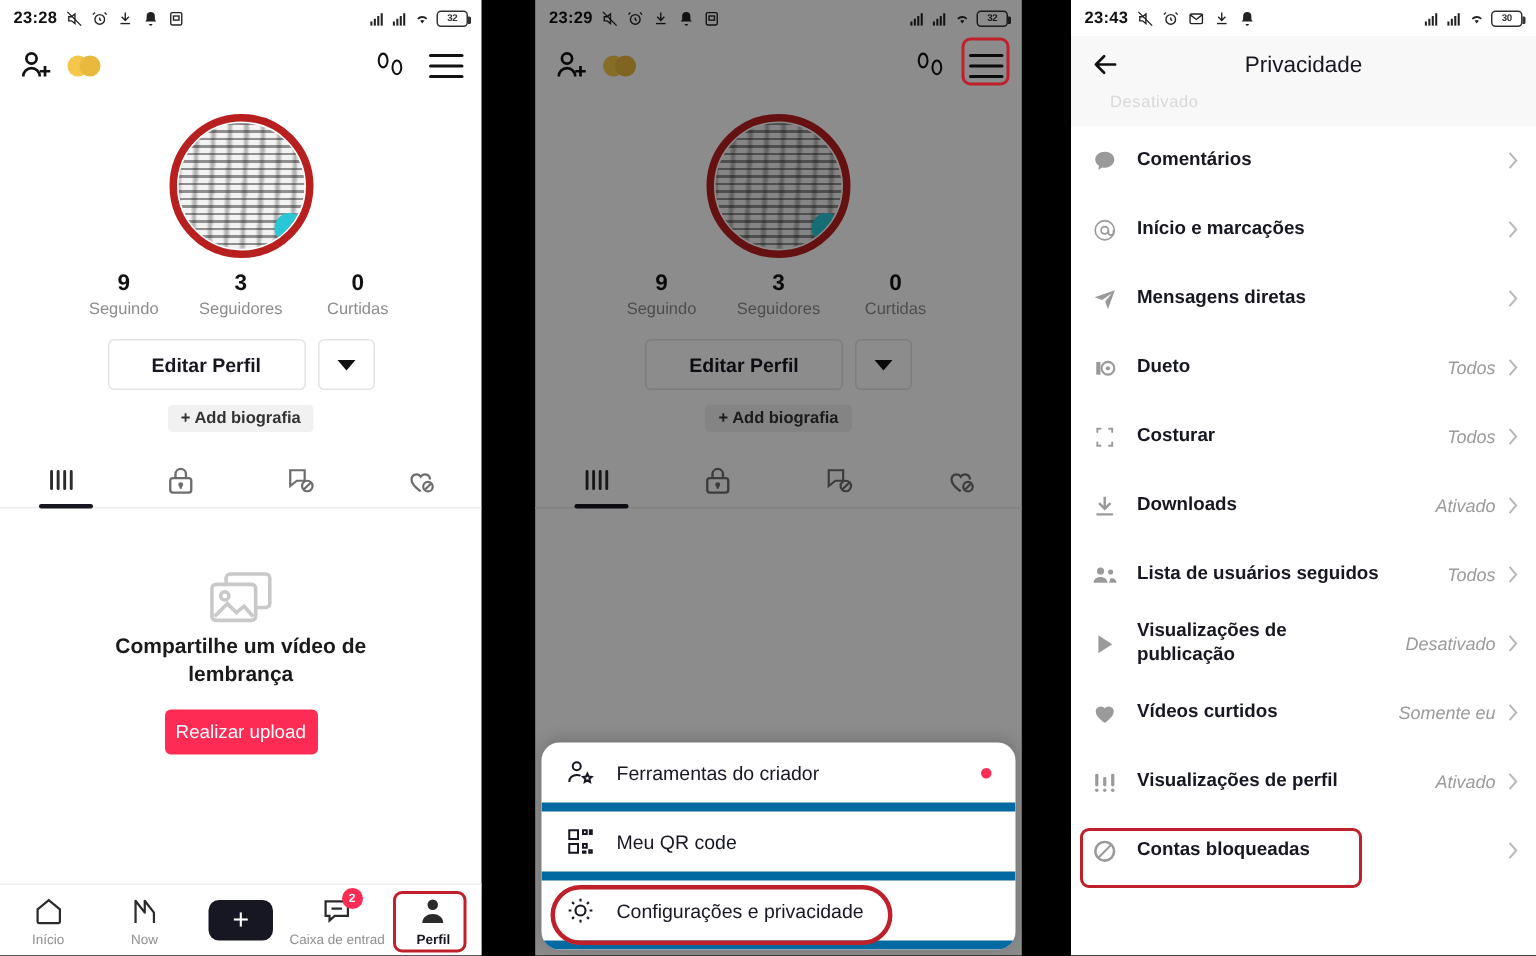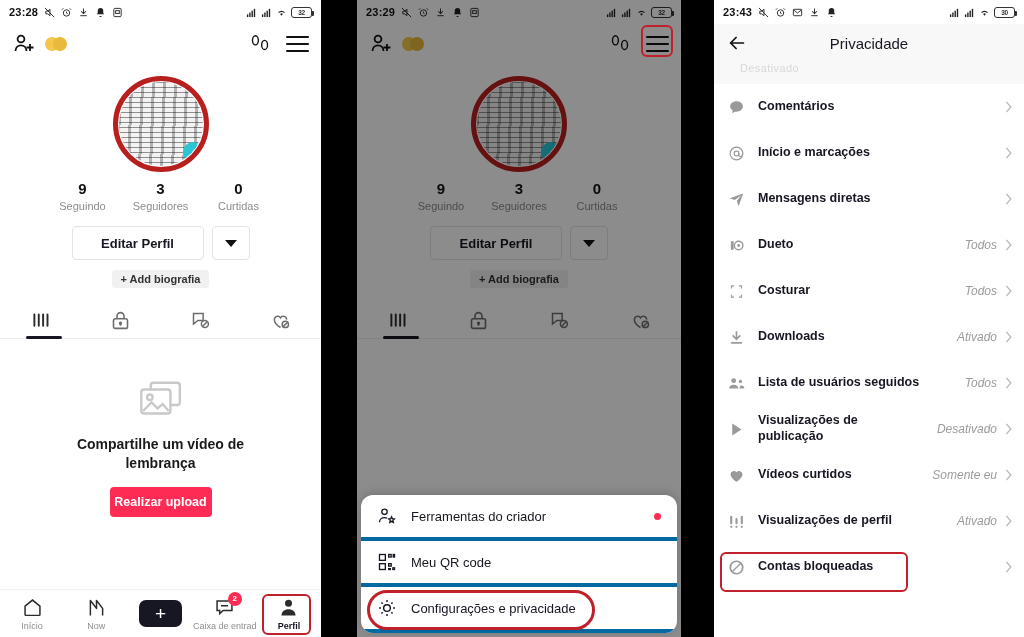--- a/index.html
+++ b/index.html
@@ -131,26 +131,26 @@
   .tab-underline {
     position:absolute; bottom: -1px; left: 26px; width: 36px; height: 3px;
     background:#161722; border-radius:2px;
   }
 
   
   .empty { text-align:center; padding-top: 38px; }
   .empty .ph { width: 48px; height: 44px; margin: 0 auto; color: #c9c9c9; }
   .empty .ph svg { width:100%;height:100%;display:block; }
   .empty .txt {
-    margin-top: 14px; font-size: 14px; font-weight: bold; color: #1a1a1a;
+    font-size: 14px; font-weight: bold; color: #1a1a1a;
     line-height: 1.35; padding: 0 44px;
   }
   .btn-upload {
     margin: 14px auto 0; width: 102px; height: 30px; background: #fe2c55;
-    border-radius: 4px; color:#fff; font-size: 12.5px; font-weight: bold;
+    border-radius: 4px; color:#fff; font-size: 12.5px; font-weight: normal;
     display:flex; align-items:center; justify-content:center;
   }
 
   
   .botnav {
     position:absolute; left:0; right:0; bottom:0; height: 48px;
     background:#fff; border-top: 1px solid #f0f0f0;
     display:flex; align-items:center;
   }
   .nav-item { flex:1; display:flex; flex-direction:column; align-items:center; gap:3px; position:relative; }
@@ -181,21 +181,21 @@
 
   
   .dim { position:absolute; inset:0; background: rgba(0,0,0,.45); }
   .sheet {
     position:absolute; left: 4px; right: 4px; bottom: 4px;
     background:#fff; border-radius: 12px; overflow:hidden;
     box-shadow: 0 -2px 10px rgba(0,0,0,.18);
   }
   .sheet-item {
     height: 46px; display:flex; align-items:center; padding: 0 16px;
-    border-bottom: 4px solid #0369a1; position:relative;
+    border-bottom: 6px solid #0369a1; position:relative;
   }
   .sheet-item:last-child { border-bottom: none; }
   .sheet-item .si { width: 20px; height: 20px; color:#161722; margin-right: 14px; flex:0 0 20px; }
   .sheet-item .si svg { width:100%;height:100%;display:block; }
   .sheet-item .sl { font-size: 13px; color:#161722; }
   .reddot { width: 7px; height: 7px; border-radius:50%; background:#fe2c55; margin-left:auto; }
   .hl-oval {
     position:absolute; border: 3px solid #c0202a; border-radius: 22px;
     pointer-events:none;
   }

